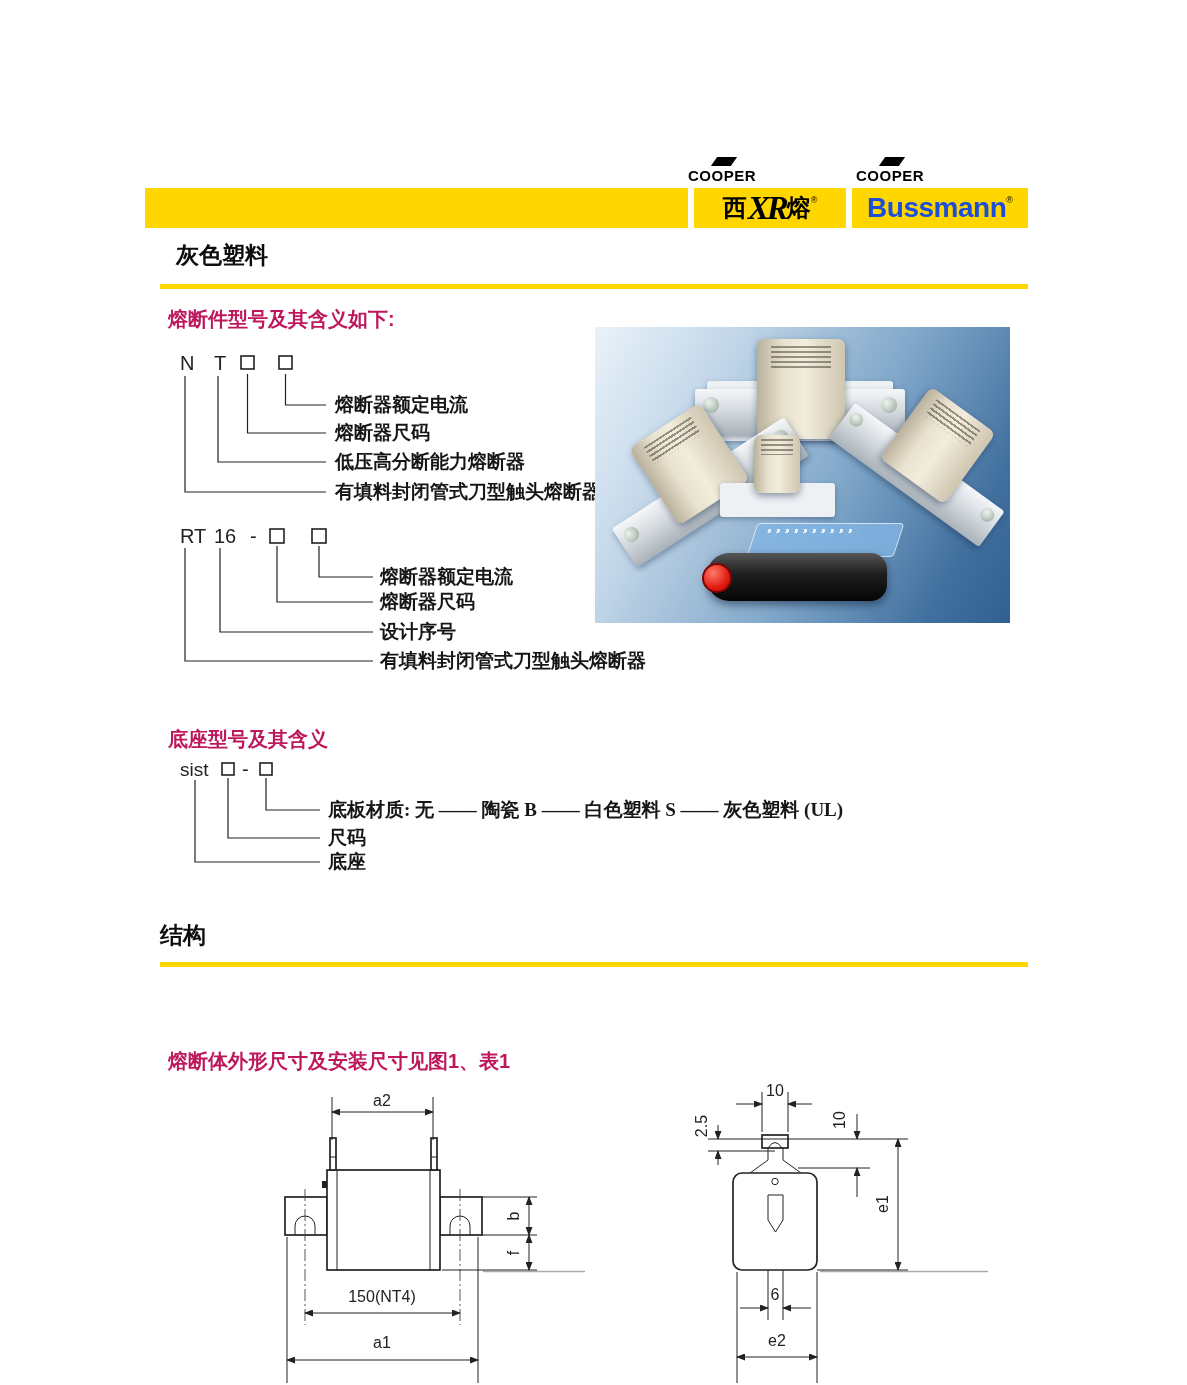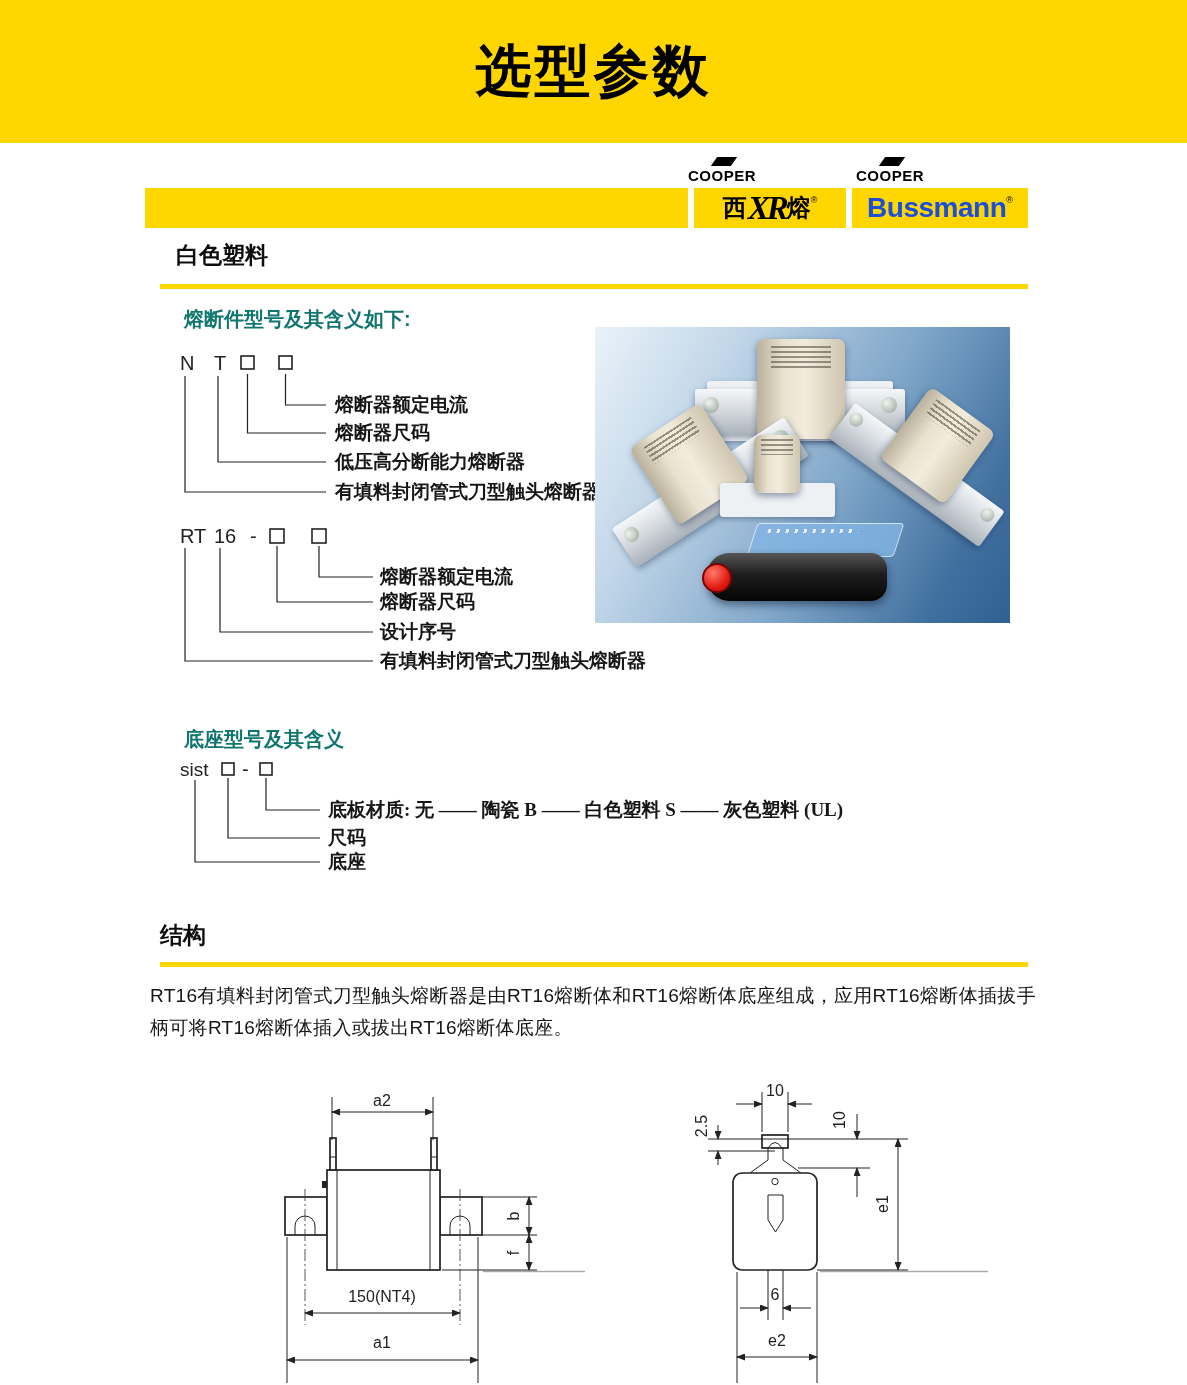--- a/index.html
+++ b/index.html
@@ -27,21 +27,21 @@
                  margin-left:26px; margin-bottom:1px; }
   .cooper-text { font-size:15px; font-weight:bold; letter-spacing:.5px; color:#000; }
   .xi, .rong { font-size:24px; font-weight:bold; color:#000; }
   .xr-mark { font-size:33px; font-weight:900; font-style:italic;
              font-family:"Liberation Serif", serif; letter-spacing:-3px; color:#000; margin:0 1px; }
   .reg-small { font-size:9px; vertical-align:top; position:relative; top:-8px; color:#000; }
   .bussmann-text { font-size:28px; font-weight:900; letter-spacing:-.5px; color:#1d4ed8; }
 
   
   .h-big   { position:absolute; font-size:23px; font-weight:bold; color:#0d0d0d; }
-  .h-mid   { position:absolute; font-size:20px; font-weight:bold; color:#0f766e;margin-left:16px; }
+  .h-mid   { position:absolute; font-size:20px; font-weight:bold; color:#be185d; }
   .yrule   { position:absolute; left:160px; width:868px; height:5px; background:#FFD600; }
   .para {
     position:absolute; left:150px; top:980px; width:886px;
     font-size:19px; line-height:32px; letter-spacing:.3px; color:#141414; text-align:justify;
   }
 
   
   .dsvg { position:absolute; overflow:visible; }
   .dchar  { font-size:20px; fill:#222; font-family:"Liberation Sans",sans-serif; }
   .dlabel { font-size:19px; font-weight:600; fill:#161616; font-family:"Liberation Serif", serif; }
@@ -74,23 +74,20 @@
   .hbody { background:linear-gradient(180deg,#565656 0%,#1d1d1d 45%,#050505 100%);
            border-radius:22px 16px 16px 22px; box-shadow:0 4px 9px rgba(10,25,50,.5); }
   .rbtn  { border-radius:50%; background:radial-gradient(circle at 35% 30%,#ff7a6a,#e21d12 60%,#b40808);
            border:2px solid #7d0404; }
 </style>
 </head>
 <body>
 
 <div class="page">
 
-  <div class="banner">
-    <div class="banner-title">选型参数</div>
-  </div>
 
   <div class="strip-left"></div>
   <div class="cooper cooper-a">
     <div class="cooper-flag"></div>
     <div class="cooper-text">COOPER</div>
   </div>
   <div class="logo-box xr-box">
     <span class="xi">西</span>
     <span class="xr-mark">XR</span>
     <span class="rong">熔</span>
@@ -98,21 +95,21 @@
   </div>
   <div class="cooper cooper-b">
     <div class="cooper-flag"></div>
     <div class="cooper-text">COOPER</div>
   </div>
   <div class="logo-box bussmann-box">
     <span class="bussmann-text">Bussmann</span>
     <span class="reg-small">®</span>
   </div>
 
-  <div class="h-big" style="left:176px; top:240px;">白色塑料</div>
+  <div class="h-big" style="left:176px; top:240px;">灰色塑料</div>
   <div class="yrule" style="top:284px;"></div>
   <div class="h-mid" style="left:168px; top:306px;">熔断件型号及其含义如下:</div>
 
   <svg class="dsvg" style="left:168px; top:345px;" width="470" height="160" viewBox="0 0 470 160">
     <text class="dchar" x="12" y="25">N</text>
     <text class="dchar" x="46" y="25">T</text>
     <rect class="dbox" x="73" y="11" width="13" height="13"></rect>
     <rect class="dbox" x="111" y="11" width="13" height="13"></rect>
     <g>
       <polyline class="dline" points="117.5,29 117.5,60 158,60"></polyline>
@@ -196,21 +193,21 @@
       <polyline class="dline" points="60,26 60,86 152,86"></polyline>
       <polyline class="dline" points="27,28 27,110 152,110"></polyline>
     </g>
     <text class="dlabel" x="160" y="64">底板材质: 无 —— 陶瓷 B —— 白色塑料 S —— 灰色塑料 (UL)</text>
     <text class="dlabel" x="160" y="92">尺码</text>
     <text class="dlabel" x="160" y="116">底座</text>
   </svg>
 
   <div class="h-big" style="left:160px; top:920px;">结构</div>
   <div class="yrule" style="top:962px;"></div>
-  <div class="para">RT16有填料封闭管式刀型触头熔断器是由RT16熔断体和RT16熔断体底座组成，应用RT16熔断体插拔手柄可将RT16熔断体插入或拔出RT16熔断体底座。</div>
+  <div class="h-mid" style="left:168px; top:1048px;">熔断体外形尺寸及安装尺寸见图1、表1</div>
 
   <svg class="dsvg" style="left:85px; top:1085px;" width="500" height="300" viewBox="0 0 500 300">
     <defs>
       <marker id="ar1" markerWidth="9" markerHeight="7" refX="8" refY="3.5" orient="auto-start-reverse">
         <path d="M0,0 L9,3.5 L0,7 Z" fill="#222"></path>
       </marker>
     </defs>
     <g>
       <rect class="thick" x="200" y="112" width="42" height="38"></rect>
       <rect class="thick" x="355" y="112" width="42" height="38"></rect>

